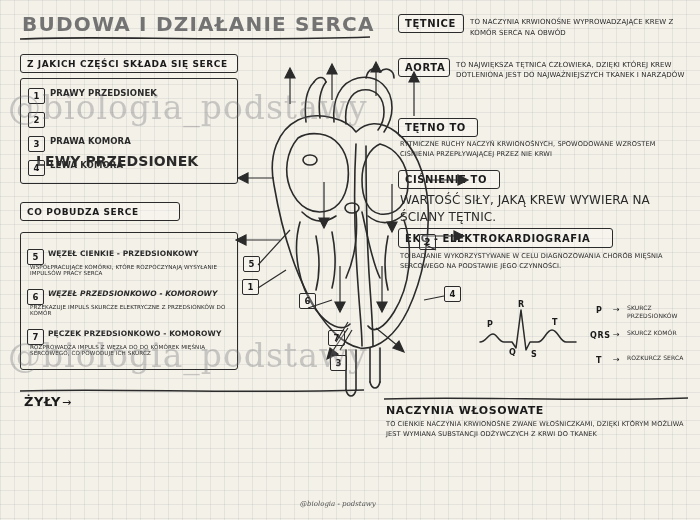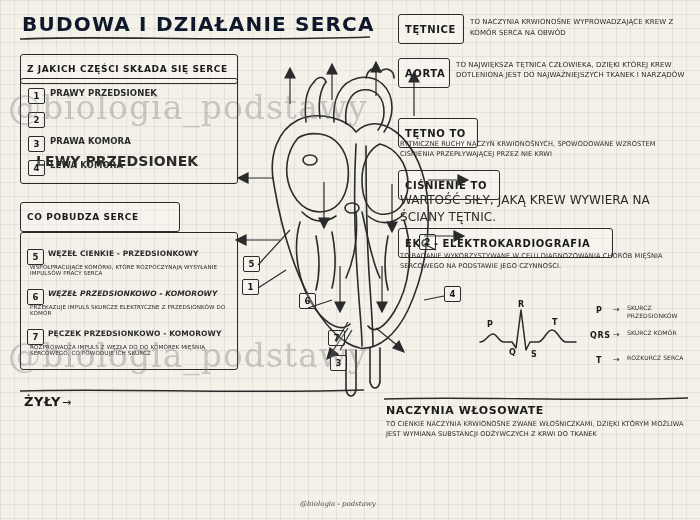--- a/index.html
+++ b/index.html
@@ -27,21 +27,21 @@
     position:absolute;
     border:1.6px solid #2b2b2b;
     border-radius:3px;
     box-sizing:border-box;
   }
   .title{
     position:absolute;
     font-family:"DejaVu Sans", sans-serif;
     font-weight:bold;
     letter-spacing:1.2px;
-    color:#0f172a;
+    color:#737373;
   }
   .h{
     font-weight:bold;
     letter-spacing:.6px;
     color:#1b1b1b;
   }
   .t{
     color:#2a2a2a;
     line-height:1.12;
     letter-spacing:.1px;
@@ -52,21 +52,21 @@
     border-radius:2px;
     width:15px;height:14px;
     display:flex;align-items:center;justify-content:center;
     font-size:8.5px;font-weight:bold;
     background:rgba(255,255,255,0.25);
   }
   .hdrbox{
     position:absolute;
     border:1.6px solid #2b2b2b;
     border-radius:3px;
-    padding:14px 6px;
+    padding:8px 6px;
     box-sizing:border-box;
     display:flex;align-items:center;
     background:rgba(255,255,255,0.25);
   }
   .wm{
     position:absolute;
     font-family:"DejaVu Serif", serif;
     font-size:33px;
     color:rgba(110,110,115,0.33);
     white-space:nowrap;

